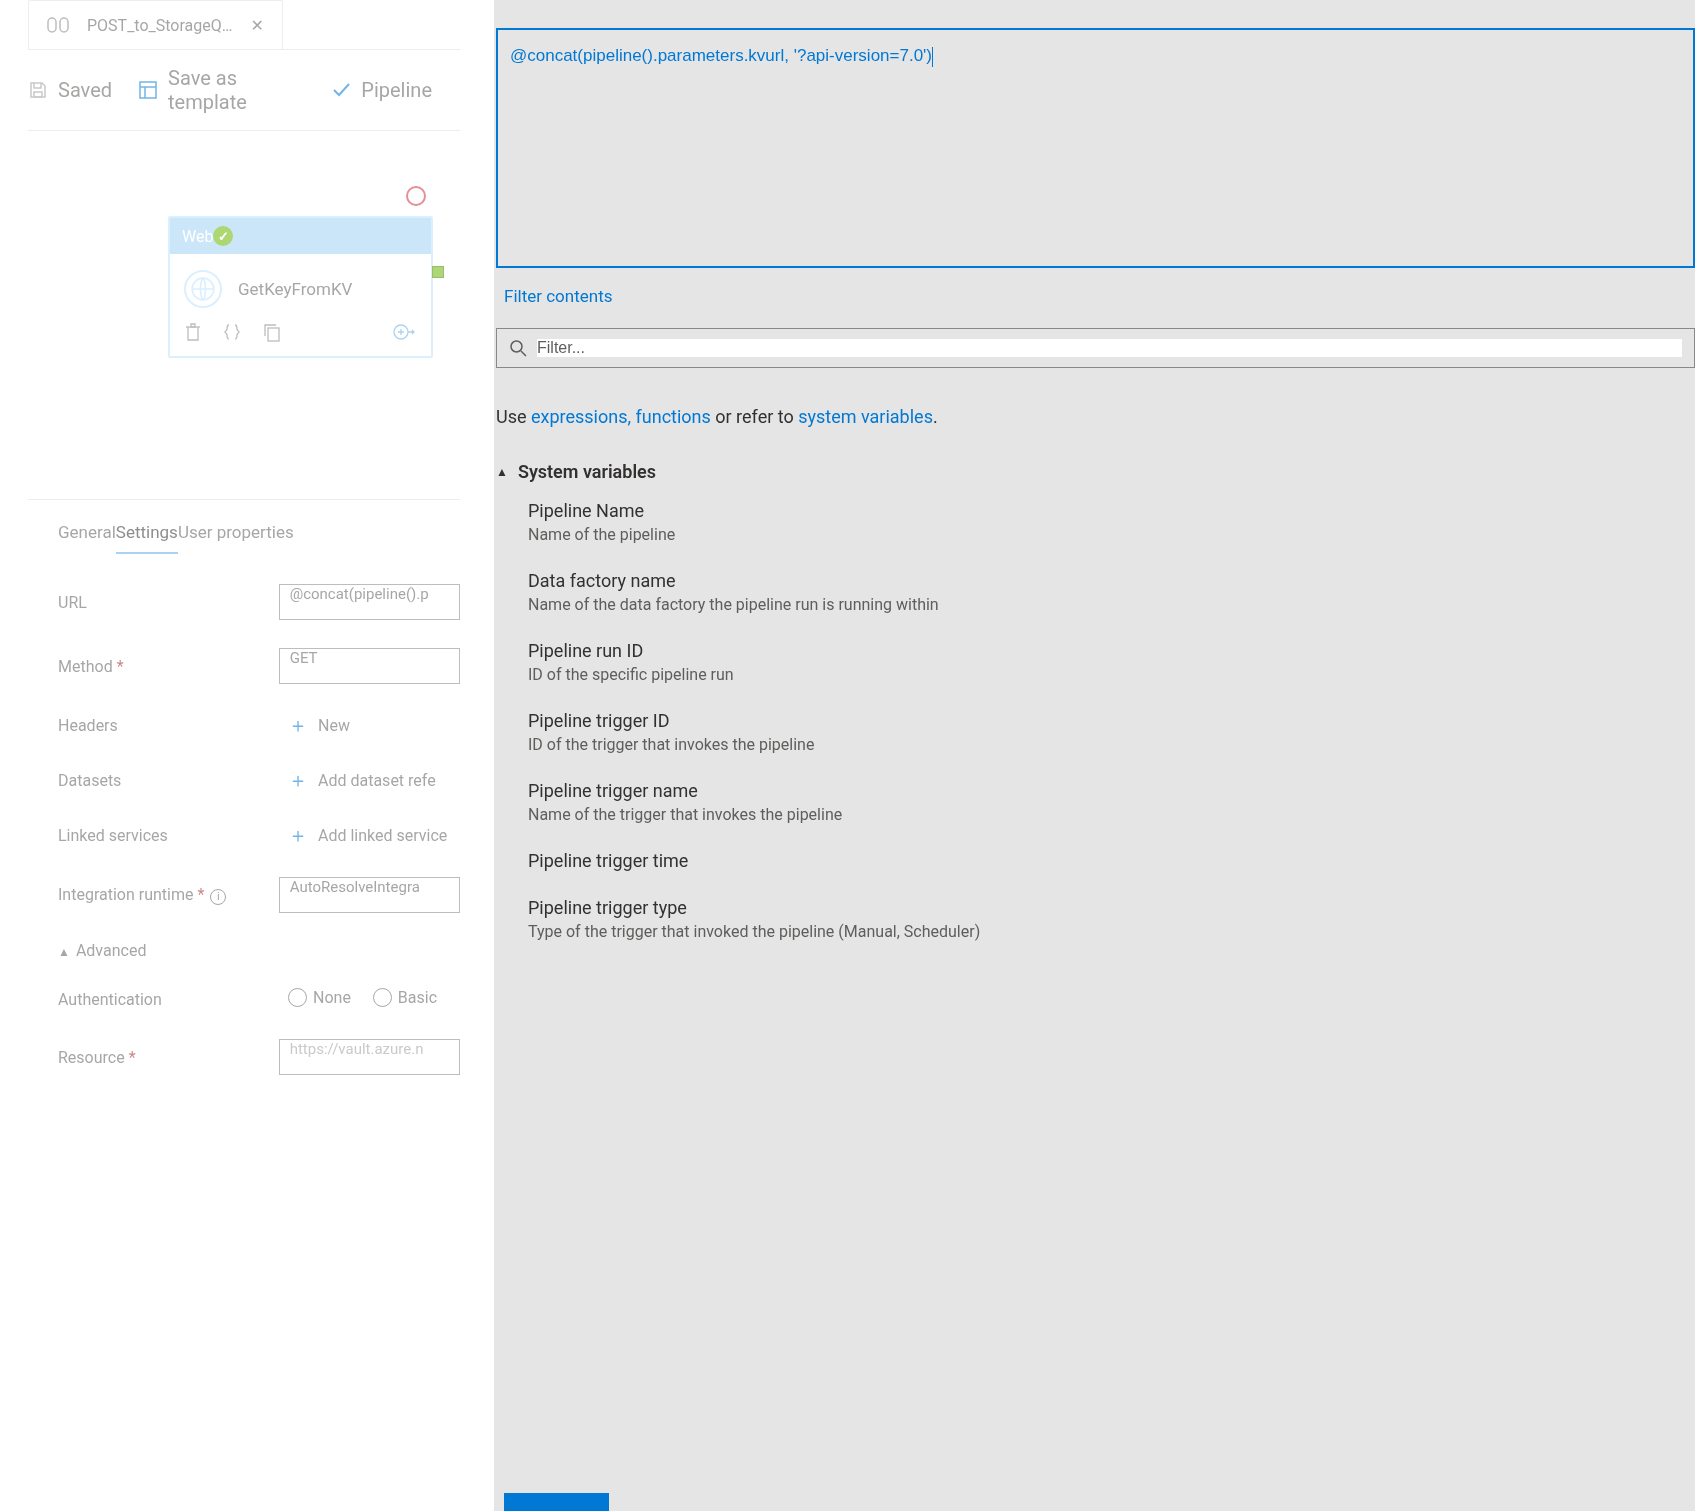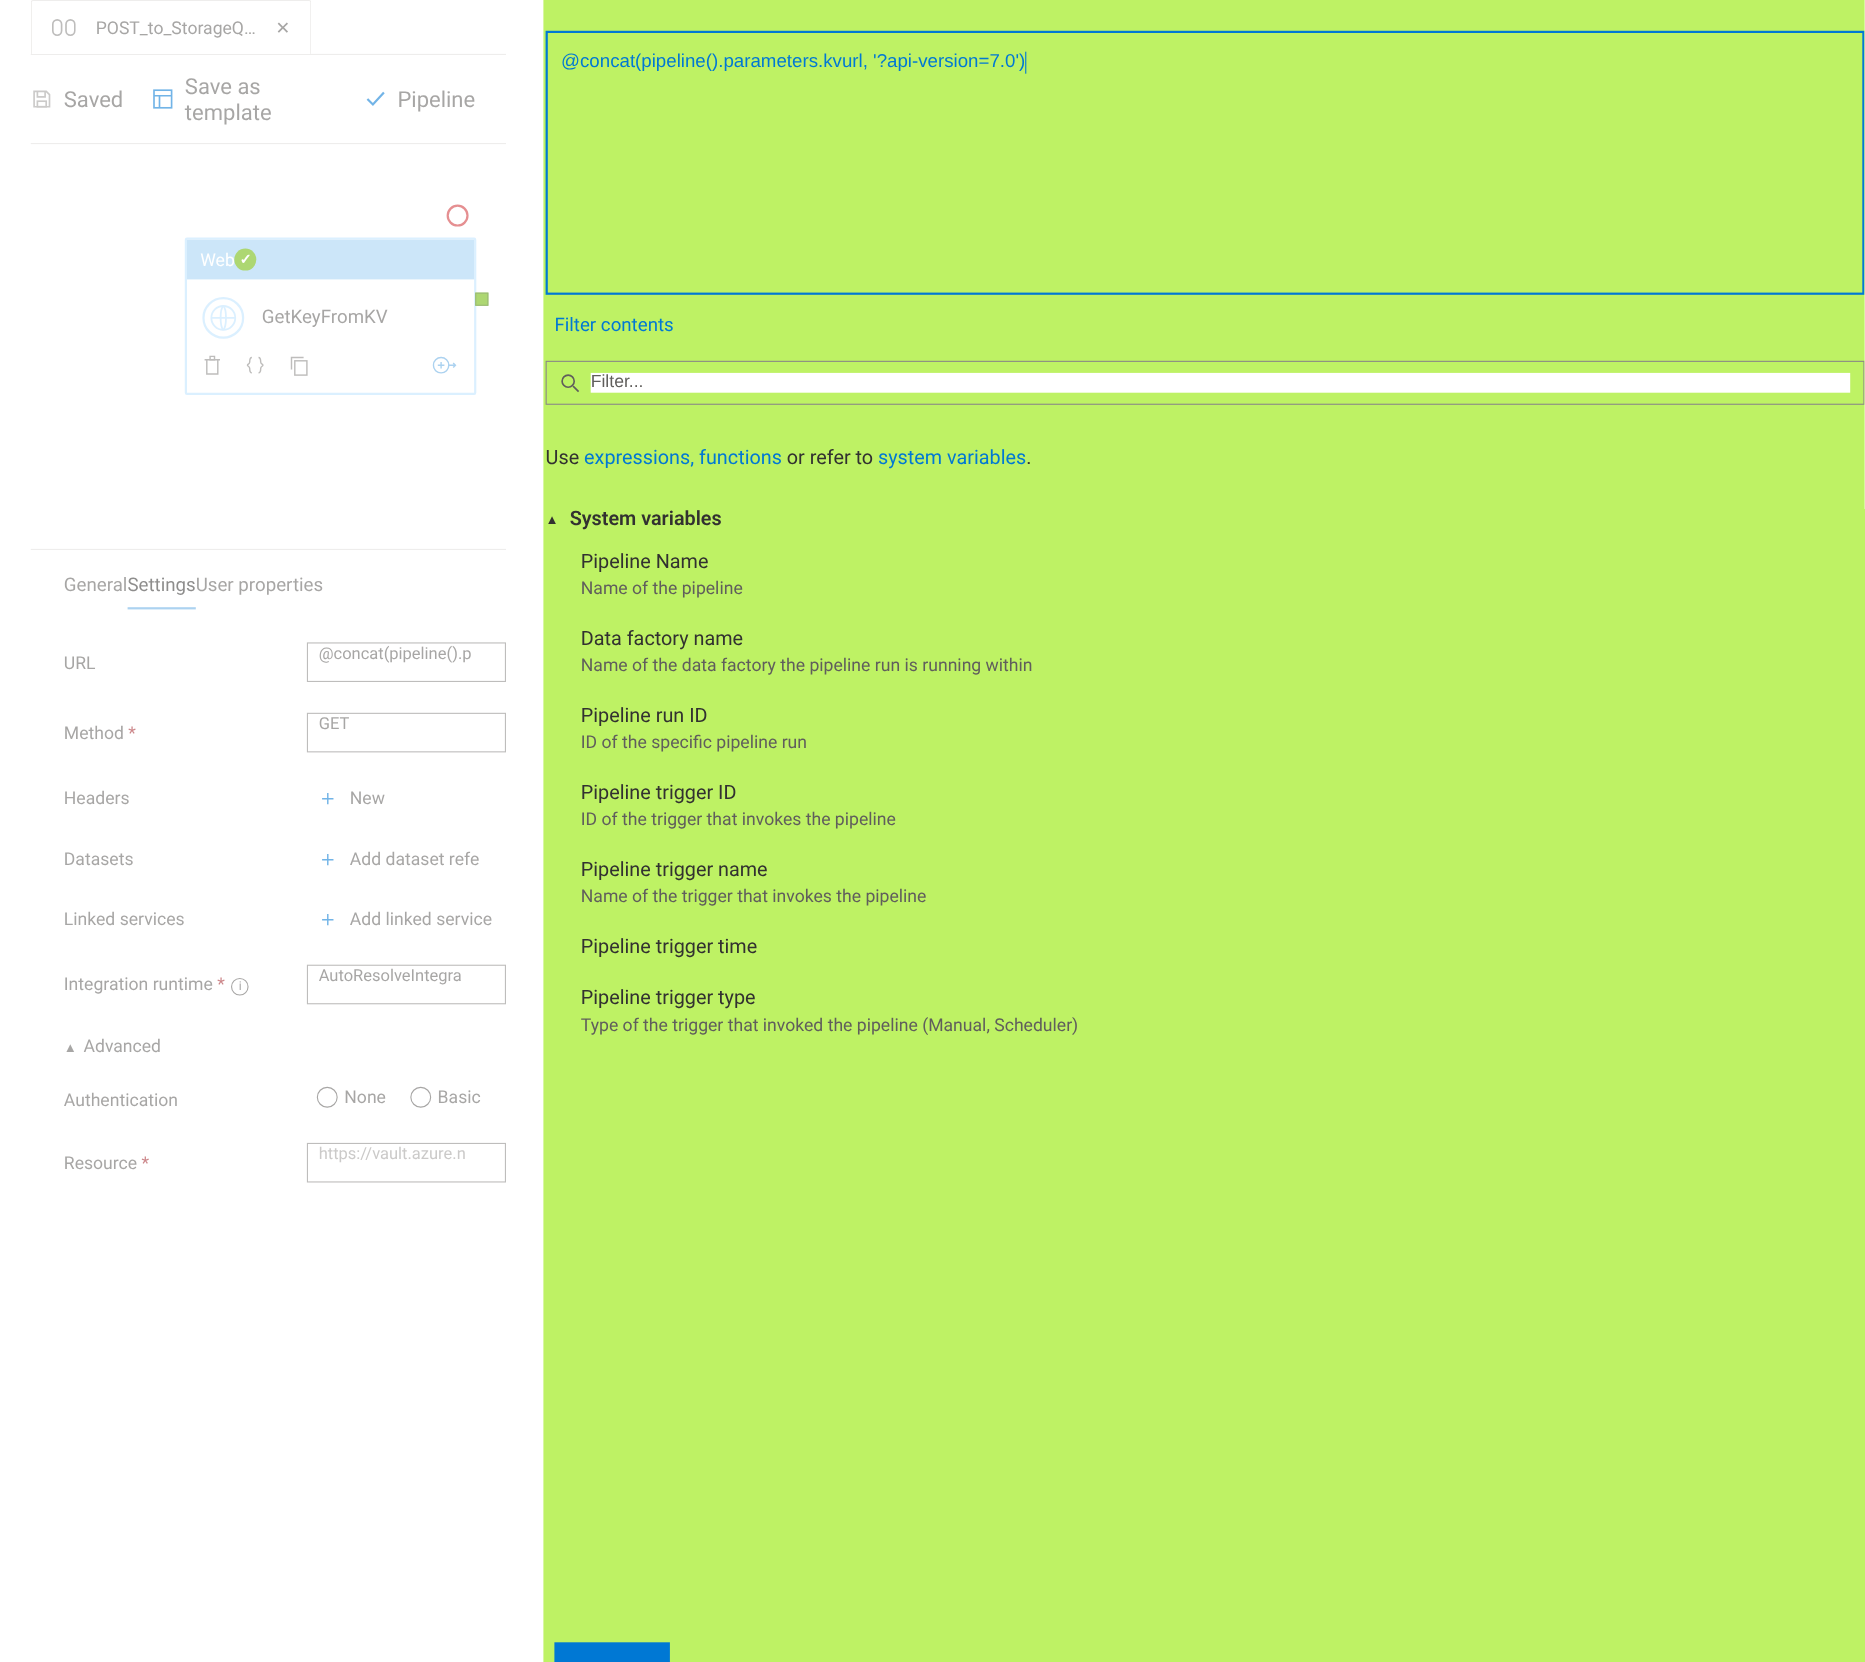--- a/index.html
+++ b/index.html
@@ -205,21 +205,21 @@
   .radio .circ { width:19px; height:19px; border:1px solid #605e5c; border-radius:50%; }
 
   
   .right-pane {
     position:absolute;
     left: 494px;
     top: 0;
     right: 0;
     bottom: 0;
     padding: 28px 0 0 0;
-    background:#bef264;
+    background:#e5e5e5;
   }
   .expr-box {
     border: 2px solid #0078d4;
     min-height: 240px;
     padding: 16px 12px;
     font-size: 17px;
     color: #0078d4;
     font-family: "Segoe UI", sans-serif;
     margin-left: 2px;
   }

